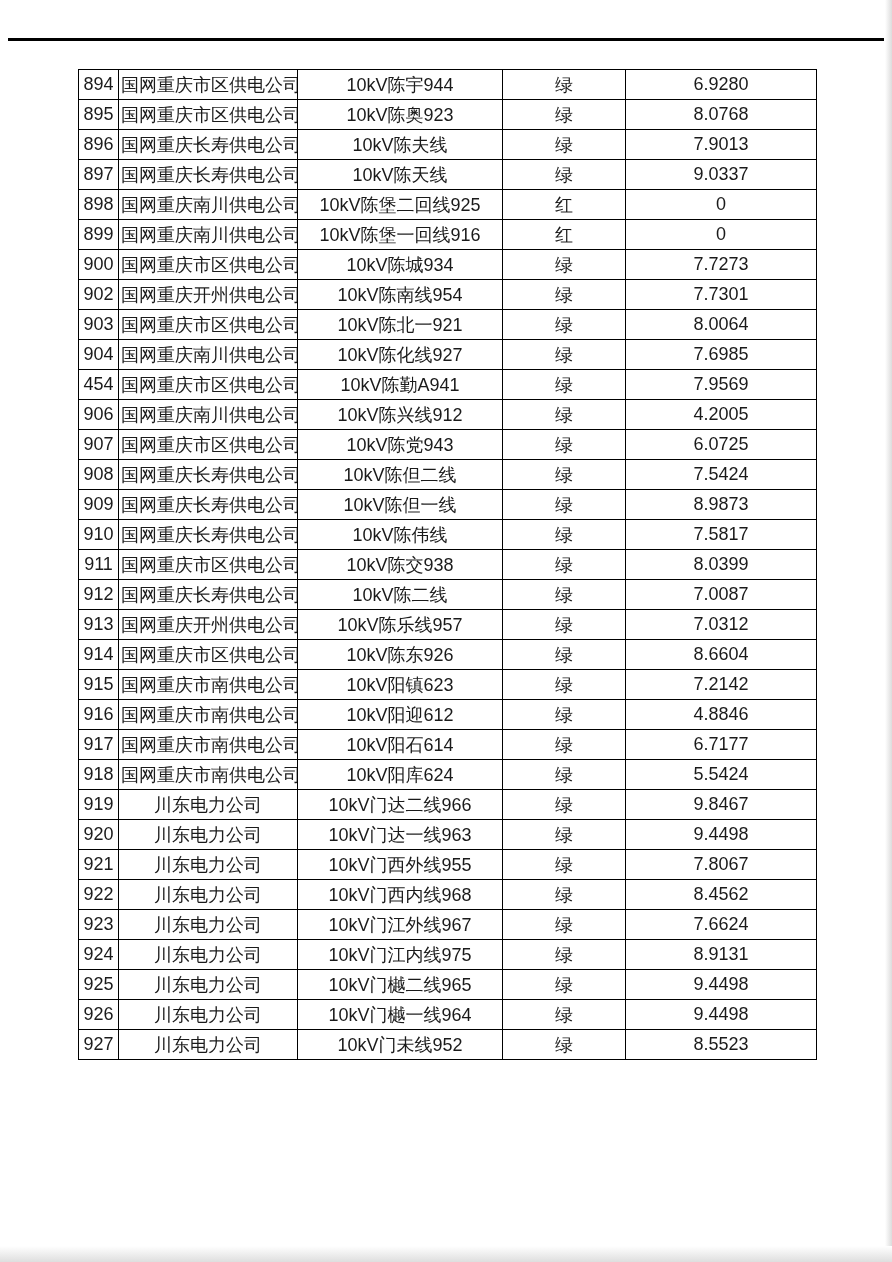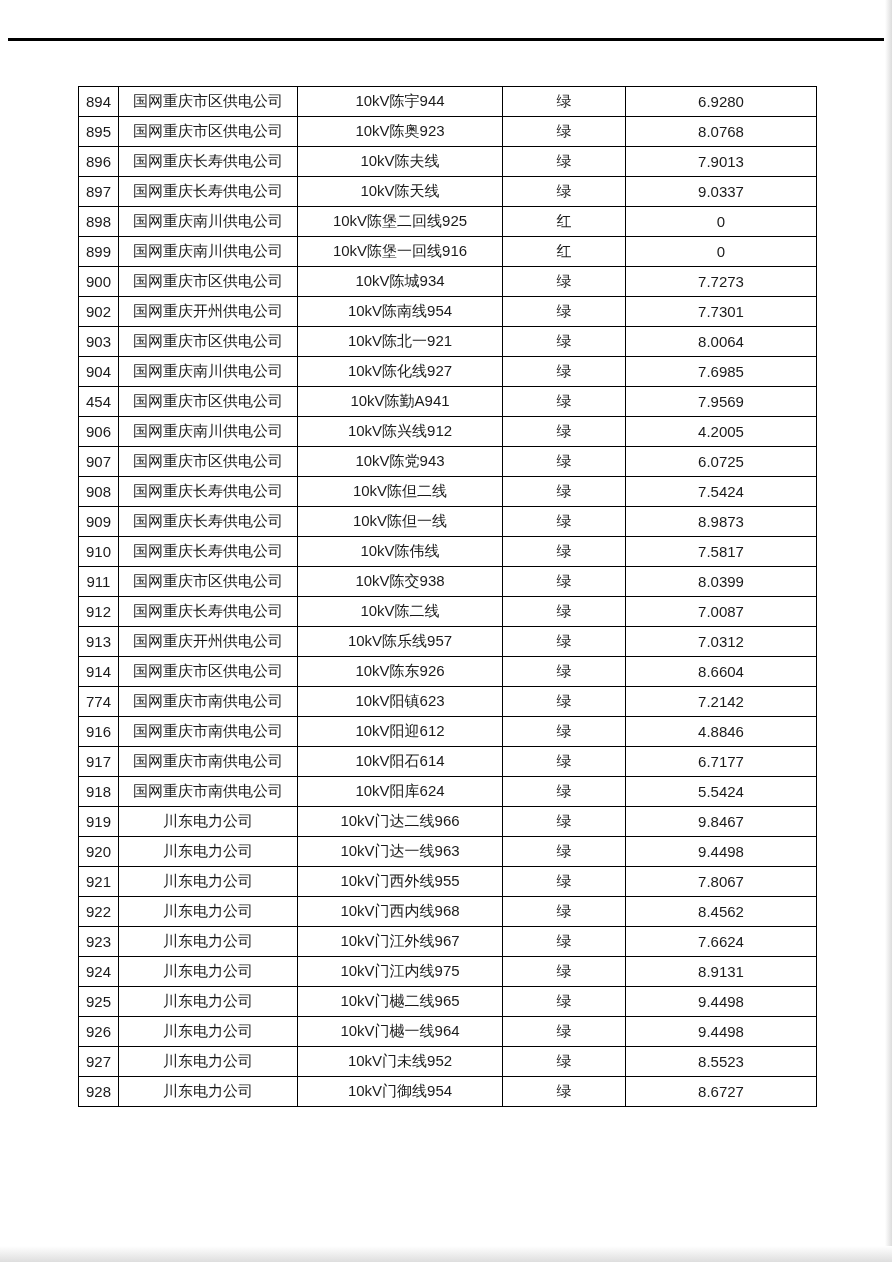--- a/index.html
+++ b/index.html
@@ -35,25 +35,25 @@
     position: absolute;
     left: 8px;
     top: 38px;
     width: 876px;
     height: 3px;
     background: #000000;
   }
   .data-table {
     position: absolute;
     left: 78px;
-    top: 86px;
+    top: 69px;
     width: 738px;
     border-collapse: collapse;
     table-layout: fixed;
-    font-size: 15px;
+    font-size: 18px;
   }
   .data-table td {
     border: 1px solid #000000;
     height: 29px;
     text-align: center;
     vertical-align: middle;
     padding: 0 2px;
     white-space: nowrap;
     overflow: hidden;
   }
@@ -211,21 +211,21 @@
     <td>7.0312</td>
   </tr>
       <tr>
     <td>914</td>
     <td>国网重庆市区供电公司</td>
     <td>10kV陈东926</td>
     <td>绿</td>
     <td>8.6604</td>
   </tr>
       <tr>
-    <td>774</td>
+    <td>915</td>
     <td>国网重庆市南供电公司</td>
     <td>10kV阳镇623</td>
     <td>绿</td>
     <td>7.2142</td>
   </tr>
       <tr>
     <td>916</td>
     <td>国网重庆市南供电公司</td>
     <td>10kV阳迎612</td>
     <td>绿</td>
@@ -300,25 +300,18 @@
     <td>10kV门樾一线964</td>
     <td>绿</td>
     <td>9.4498</td>
   </tr>
       <tr>
     <td>927</td>
     <td>川东电力公司</td>
     <td>10kV门未线952</td>
     <td>绿</td>
     <td>8.5523</td>
-  </tr>
-      <tr>
-    <td>928</td>
-    <td>川东电力公司</td>
-    <td>10kV门御线954</td>
-    <td>绿</td>
-    <td>8.6727</td>
   </tr>
     </tbody>
 </table>
 
 <div class="scan-edge-right"></div>
 <div class="scan-edge-bottom"></div>
 
 </body></html>

